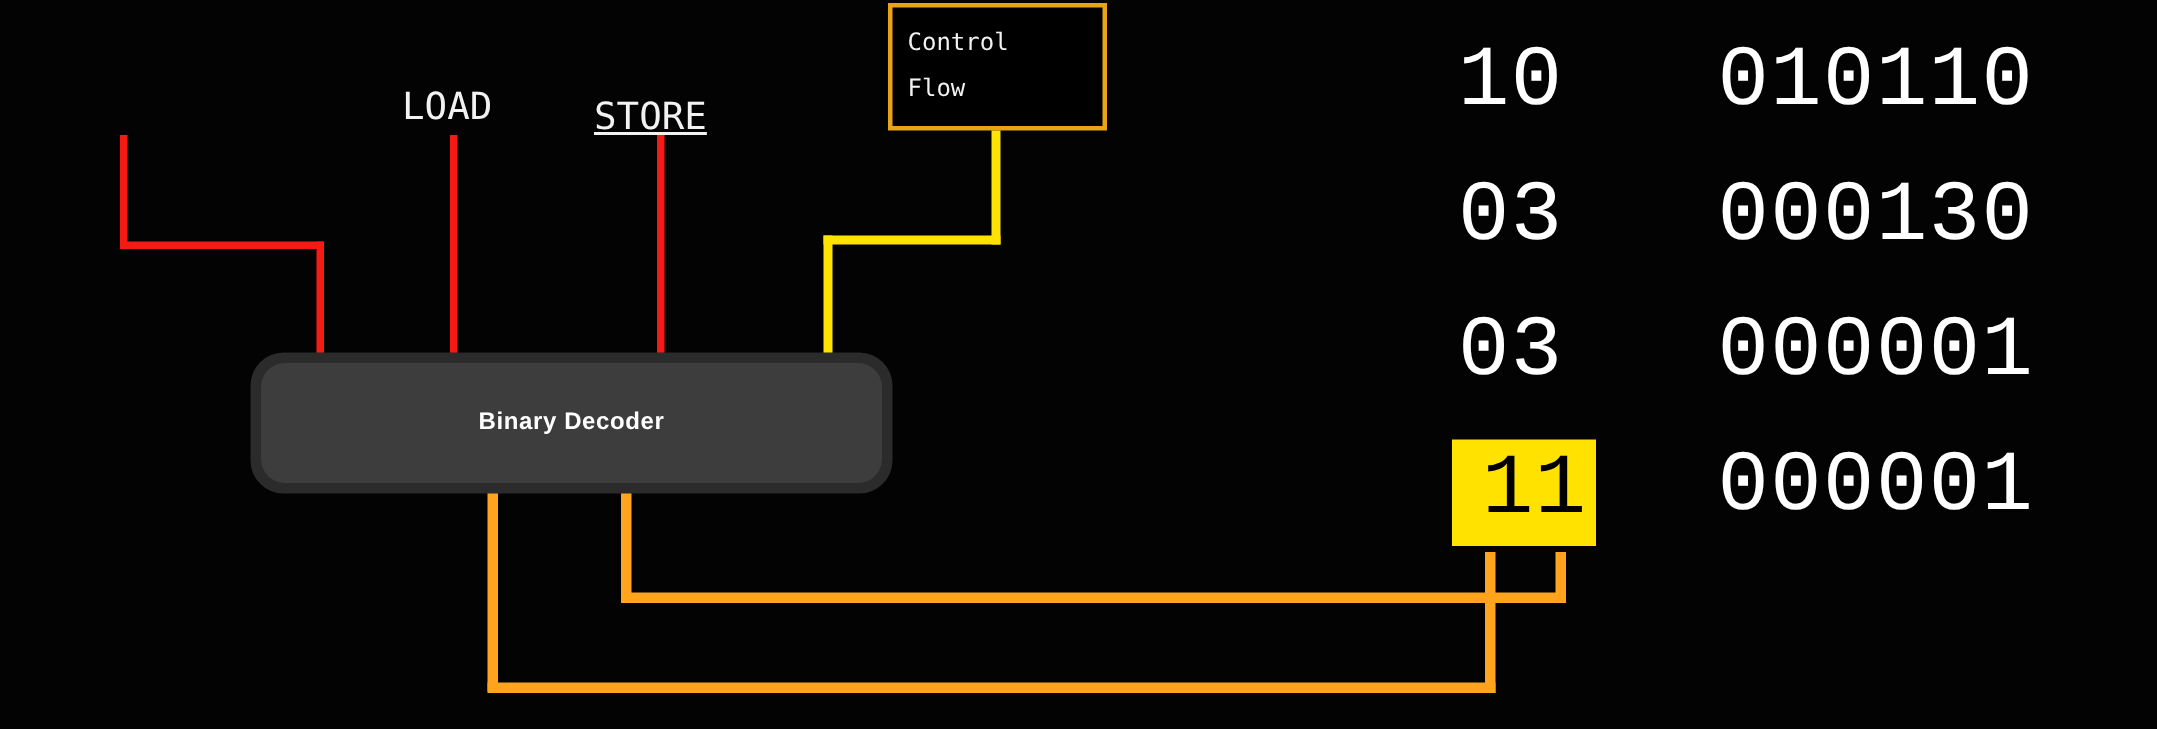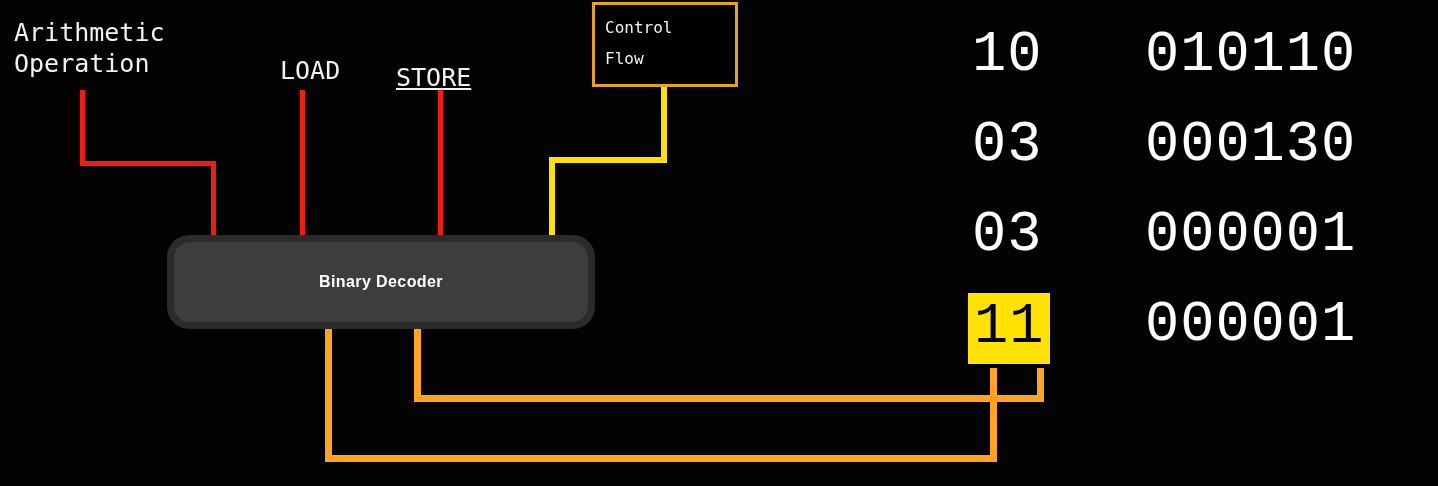--- a/index.html
+++ b/index.html
@@ -23,21 +23,21 @@
   .label {
     position: absolute;
     color: #f2f2f2;
     font-family: "DejaVu Sans Mono", monospace;
     font-size: 25px;
     line-height: 31px;
     white-space: pre;
     letter-spacing: 0px;
   }
   #label-arithmetic { left: 14px;  top: 17px; }
-  #label-load       { left: 280px; top: 55px; }
+  #label-load       { left: 268px; top: 55px; }
   #label-store      { left: 396px; top: 62px; text-decoration: underline; }
 
   
   #control-flow-box {
     position: absolute;
     left: 592px;
     top: 2px;
     width: 146px;
     height: 85px;
     border: 3px solid #e8a317;
@@ -107,32 +107,30 @@
     font-size: 57px;
     line-height: 62px;
     white-space: pre;
     letter-spacing: 1px;
   }
   .code-addr { left: 4px; }
   .code-word { left: 177px; text-align: center; }
   .code-row.highlight .code-addr {
     color: #000000;
     background: #ffe200;
-    padding: 3px 6px 6px 6px;
+    padding: 3px 6px 6px 20px;
     left: 0px;
     top: -1px;
   }
 </style>
 </head>
 <body>
 
 <div id="stage">
 
-  <div class="label" id="label-arithmetic">Arithmetic
-Operation</div>
 
   <div class="label" id="label-load">LOAD</div>
 
   <div class="label" id="label-store">STORE</div>
 
   <div id="control-flow-box">
     <div class="cf-text">Control
 Flow</div>
   </div>
 

